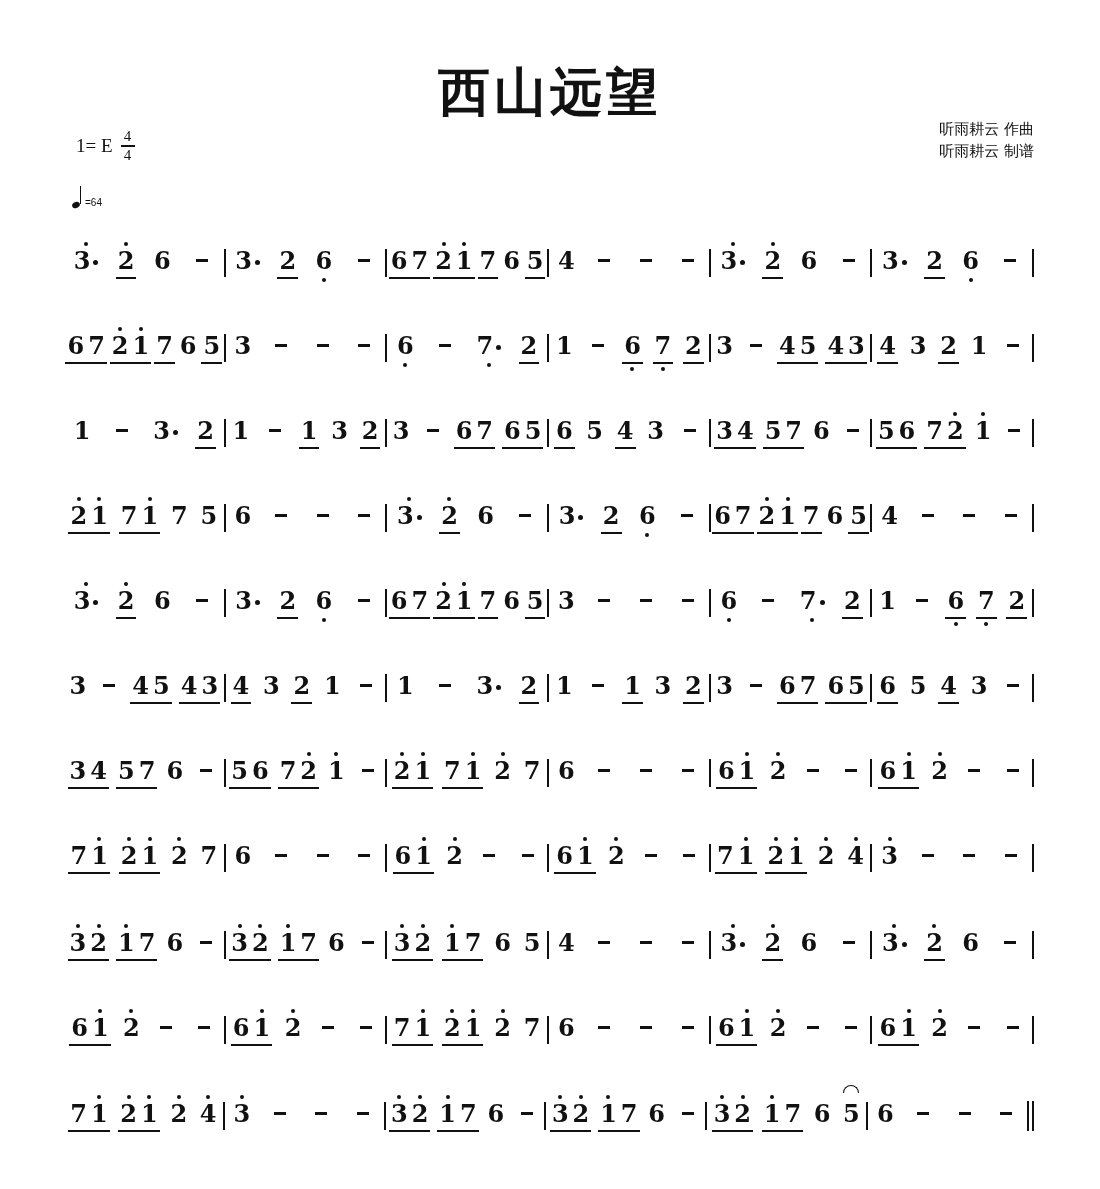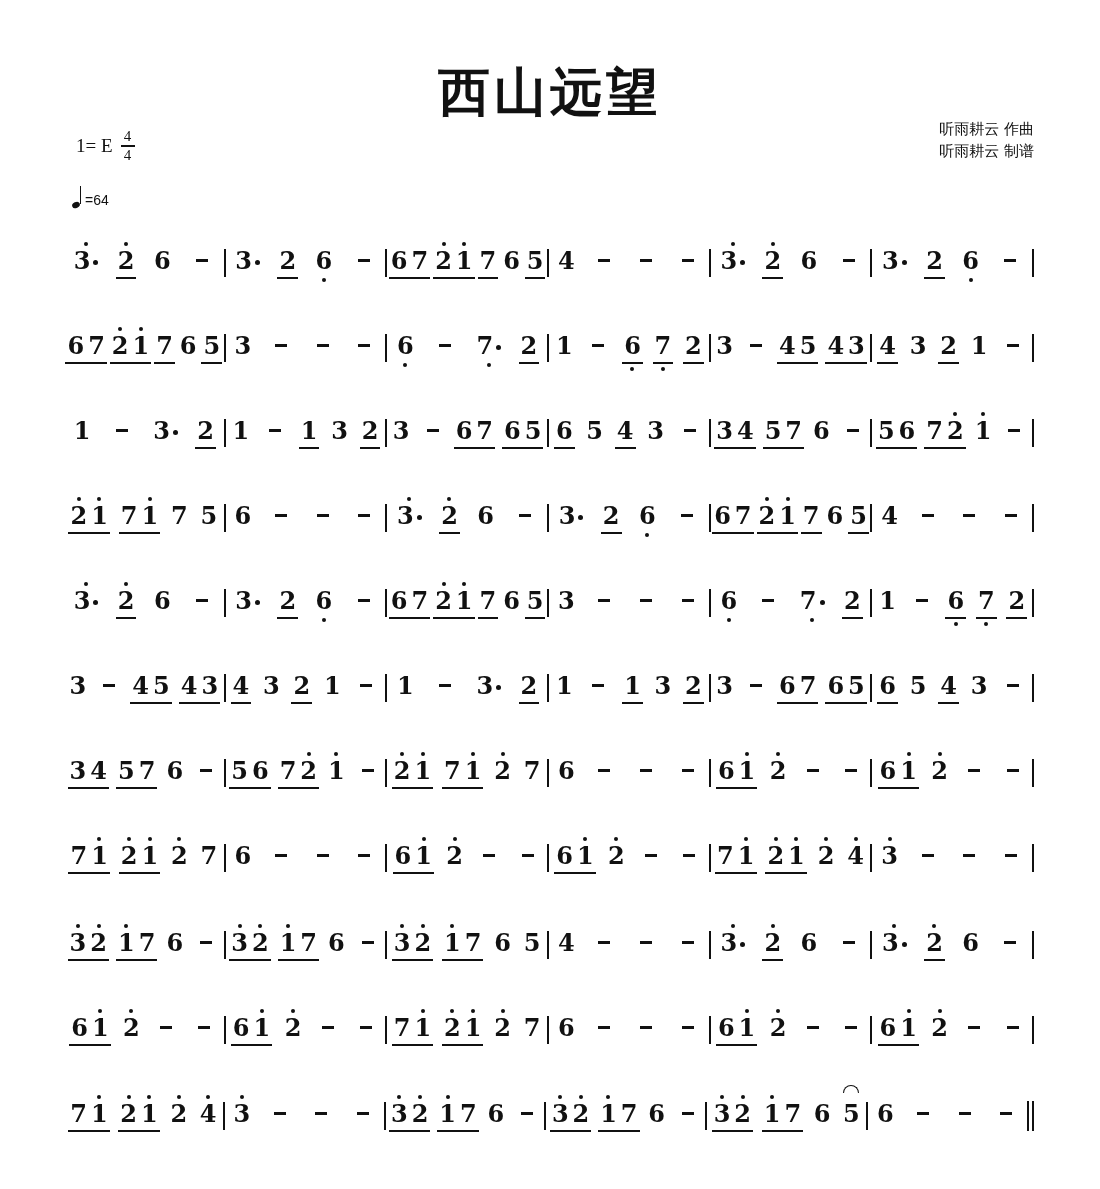--- a/index.html
+++ b/index.html
@@ -2,21 +2,21 @@
 <html><head>
 <meta charset="utf-8">
 <style>
   html,body{margin:0;padding:0;background:#ffffff;}
   body{width:1100px;height:1189px;position:relative;overflow:hidden;font-family:"DejaVu Serif","Liberation Serif",serif;color:#111;}
   .title{position:absolute;left:0;right:0;top:58px;text-align:center;font-family:"DejaVu Sans","Liberation Sans",sans-serif;font-weight:bold;font-size:52px;letter-spacing:4px;}
   .credits{position:absolute;right:66px;top:118px;font-family:"DejaVu Sans","Liberation Sans",sans-serif;font-size:15px;line-height:22px;text-align:left;}
   .key{position:absolute;left:76px;top:128px;font-family:Liberation Serif, serif;font-size:19px;display:flex;align-items:center;}
   .timesig{display:inline-flex;flex-direction:column;align-items:center;margin-left:8px;font-size:15px;line-height:17px;}
   .timesig .bar{width:14px;height:1.5px;background:#111;}
-  .tempo{position:absolute;left:72px;top:186px;font-family:"Liberation Sans","DejaVu Sans",sans-serif;font-size:14px;display:flex;align-items:flex-end;}
+  .tempo{position:absolute;left:72px;top:186px;font-family:"Liberation Sans","DejaVu Sans",sans-serif;font-size:10px;display:flex;align-items:flex-end;}
   .qnote{position:relative;width:10px;height:22px;margin-right:3px;}
   .qnote .stem{position:absolute;right:1px;top:0;width:1.5px;height:18px;background:#111;}
   .qnote .head{position:absolute;left:0;bottom:0;width:8px;height:6px;border-radius:50%;background:#111;transform:rotate(-25deg);}
   .score{position:absolute;left:64px;top:238px;width:970px;}
   .row{position:absolute;left:0;width:970px;height:50px;display:flex;align-items:center;justify-content:space-between;}
   .measure{display:flex;align-items:center;justify-content:space-around;flex:1;height:100%;}
   .barline{width:2px;height:28px;background:#111;}
   .barline.end{width:7px;height:30px;background:transparent;border-left:2px solid #111;border-right:2px solid #111;box-sizing:border-box;}
   .grp{display:inline-flex;align-items:flex-end;position:relative;padding-bottom:5px;}
   .grp.u{border-bottom:2px solid #111;padding-bottom:3px;}

